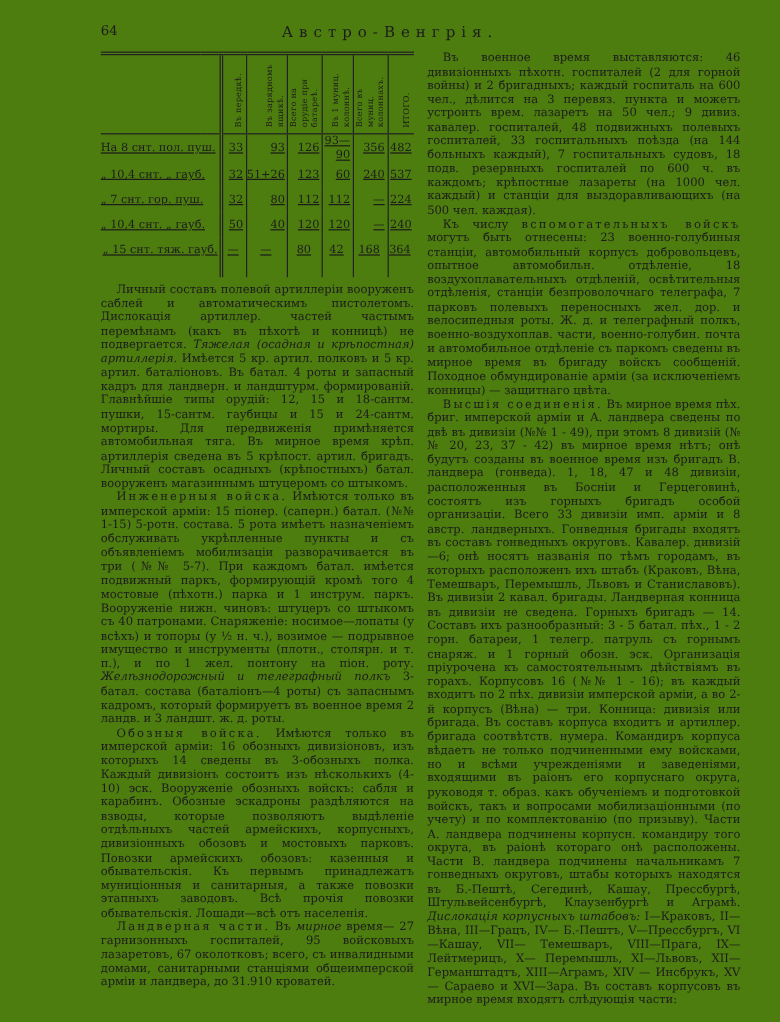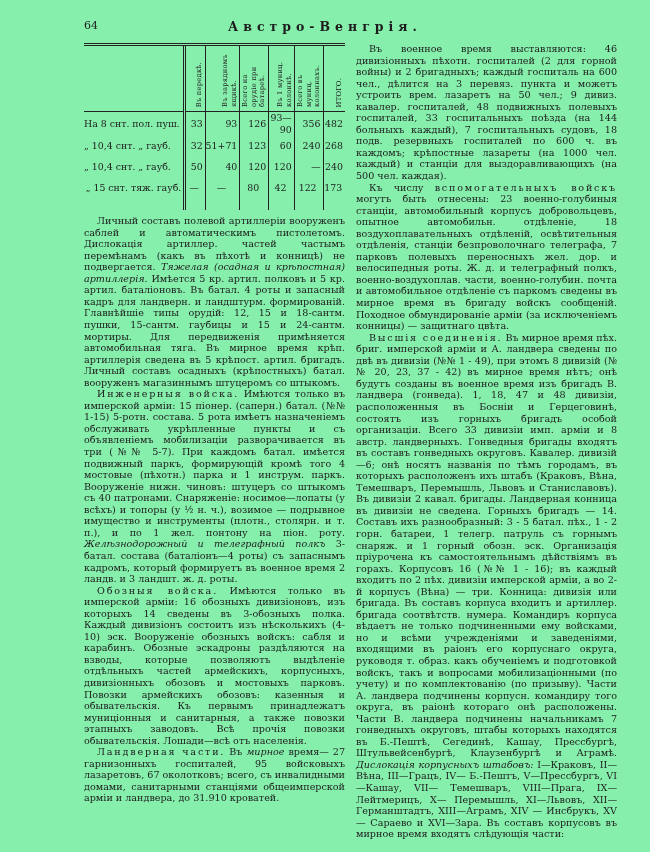--- a/index.html
+++ b/index.html
@@ -1,30 +1,30 @@
 <!DOCTYPE html>
 <html lang="ru"><head>
 <meta charset="utf-8">
 <style>
   html,body{margin:0;padding:0;background:#d8d5cd;}
   .sheet{
-    width:650px;height:852px;background:#86efac;position:relative;
+    width:650px;height:852px;background:#4d7c0f;position:relative;
     font-family:"DejaVu Serif","Liberation Serif",serif;color:#1c1c1c;
     box-sizing:border-box;overflow:hidden;
   }
   .header{position:relative;padding-top:19px;height:18px;}
   .pagenum{position:absolute;left:84px;top:19px;font-size:11px;}
-  .title{text-align:center;font-weight:bold;font-size:12.5px;letter-spacing:5px;}
+  .title{text-align:center;font-weight:normal;font-size:12.5px;letter-spacing:5px;}
   .content{display:flex;gap:11px;margin:6px 33px 0 84px;}
   .col{width:261px;font-size:9.6px;line-height:11.55px;text-align:justify;}
   .para{margin:0;text-indent:13px;}
   .it{font-style:italic;}
   .sp{letter-spacing:1.8px;}
   
-  .arttable{border-collapse:collapse;margin:0 0 5px 0;table-layout:fixed;}
+  .arttable{border-collapse:collapse;margin:0 0 5px 0;table-layout:fixed;text-decoration:underline;}
   .arttable th{
     vertical-align:bottom;height:62px;padding:2px 1px 1px 1px;
     font-weight:normal;border-top:3px double #222;border-bottom:1px solid #222;
   }
   .arttable th .vert{
     writing-mode:vertical-rl;transform:rotate(180deg);display:inline-block;
     font-size:6.8px;line-height:8.6px;max-height:58px;letter-spacing:.2px;
     white-space:normal;text-align:left;
   }
   .arttable td{padding:0 2px 0 0;height:21px;font-size:9.4px;vertical-align:middle;}
@@ -71,43 +71,52 @@
               <td class="num first">33</td>
               <td class="num">93</td>
               <td class="num">126</td>
               <td class="num">93—90</td>
               <td class="num">356</td>
               <td class="num">482</td>
             </tr>
             <tr>
               <td class="rowlabel" colspan="2">„ 10,4 снт. „ гауб.</td>
               <td class="num first">32</td>
-              <td class="num">51+71</td>
+              <td class="num">51+26</td>
               <td class="num">123</td>
               <td class="num">60</td>
               <td class="num">240</td>
-              <td class="num">268</td>
+              <td class="num">537</td>
+            </tr>
+            <tr>
+              <td class="rowlabel" colspan="2">„ 7 снт. гор. пуш.</td>
+              <td class="num first">32</td>
+              <td class="num">80</td>
+              <td class="num">112</td>
+              <td class="num">112</td>
+              <td class="num">—</td>
+              <td class="num">224</td>
             </tr>
             <tr>
               <td class="rowlabel" colspan="2">„ 10,4 снт. „ гауб.</td>
               <td class="num first">50</td>
               <td class="num">40</td>
               <td class="num">120</td>
               <td class="num">120</td>
               <td class="num">—</td>
               <td class="num">240</td>
             </tr>
             <tr>
               <td class="rowlabel" colspan="2">„ 15 снт. тяж. гауб.</td>
               <td class="num first">—</td>
               <td class="num">—</td>
               <td class="num">80</td>
               <td class="num">42</td>
-              <td class="num">122</td>
-              <td class="num">173</td>
+              <td class="num">168</td>
+              <td class="num">364</td>
             </tr>
           </tbody>
       </table>
       <div>
           <p class="para"><span>Личный составъ полевой артиллеріи вооруженъ саблей и автоматическимъ пистолетомъ. Дислокація артиллер. частей частымъ перемѣнамъ (какъ въ пѣхотѣ и конницѣ) не подвергается. </span><span class="it">Тяжелая (осадная и крѣпостная) артиллерія.</span><span> Имѣется 5 кр. артил. полковъ и 5 кр. артил. баталіоновъ. Въ батал. 4 роты и запасный кадръ для ландверн. и ландштурм. формированій. Главнѣйшіе типы орудій: 12, 15 и 18-сантм. пушки, 15-сантм. гаубицы и 15 и 24-сантм. мортиры. Для передвиженія примѣняется автомобильная тяга. Въ мирное время крѣп. артиллерія сведена въ 5 крѣпост. артил. бригадъ. Личный составъ осадныхъ (крѣпостныхъ) батал. вооруженъ магазиннымъ штуцеромъ со штыкомъ.</span></p>
           <p class="para"><span class="sp">Инженерныя войска.</span><span> Имѣются только въ имперской арміи: 15 піонер. (саперн.) батал. (№№ 1-15) 5-ротн. состава. 5 рота имѣетъ назначеніемъ обслуживать укрѣпленные пункты и съ объявленіемъ мобилизаціи разворачивается въ три (№№ 5-7). При каждомъ батал. имѣется подвижный паркъ, формирующій кромѣ того 4 мостовые (пѣхотн.) парка и 1 инструм. паркъ. Вооруженіе нижн. чиновъ: штуцеръ со штыкомъ съ 40 патронами. Снаряженіе: носимое—лопаты (у всѣхъ) и топоры (у ½ н. ч.), возимое — подрывное имущество и инструменты (плотн., столярн. и т. п.), и по 1 жел. понтону на піон. роту. </span><span class="it">Желѣзнодорожный и телеграфный полкъ</span><span> 3-батал. состава (баталіонъ—4 роты) съ запаснымъ кадромъ, который формируетъ въ военное время 2 ландв. и 3 ландшт. ж. д. роты.</span></p>
           <p class="para"><span class="sp">Обозныя войска.</span><span> Имѣются только въ имперской арміи: 16 обозныхъ дивизіоновъ, изъ которыхъ 14 сведены въ 3-обозныхъ полка. Каждый дивизіонъ состоитъ изъ нѣсколькихъ (4-10) эск. Вооруженіе обозныхъ войскъ: сабля и карабинъ. Обозные эскадроны раздѣляются на взводы, которые позволяютъ выдѣленіе отдѣльныхъ частей армейскихъ, корпусныхъ, дивизіонныхъ обозовъ и мостовыхъ парковъ. Повозки армейскихъ обозовъ: казенныя и обывательскія. Къ первымъ принадлежатъ муниціонныя и санитарныя, а также повозки этапныхъ заводовъ. Всѣ прочія повозки обывательскія. Лошади—всѣ отъ населенія.</span></p>
           <p class="para"><span class="sp">Ландверная части.</span><span> Въ </span><span class="it">мирное</span><span> время— 27 гарнизонныхъ госпиталей, 95 войсковыхъ лазаретовъ, 67 околотковъ; всего, съ инвалидными домами, санитарными станціями общеимперской арміи и ландвера, до 31.910 кроватей.</span></p>
         </div>
     </div>

